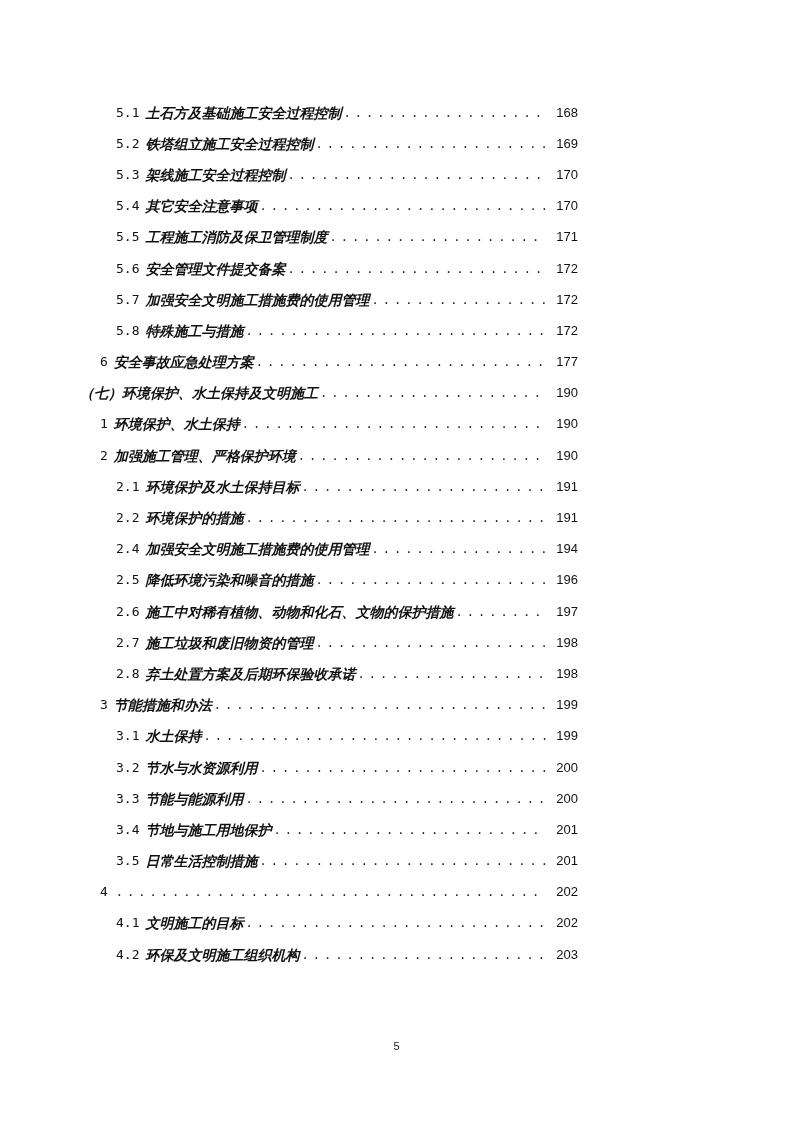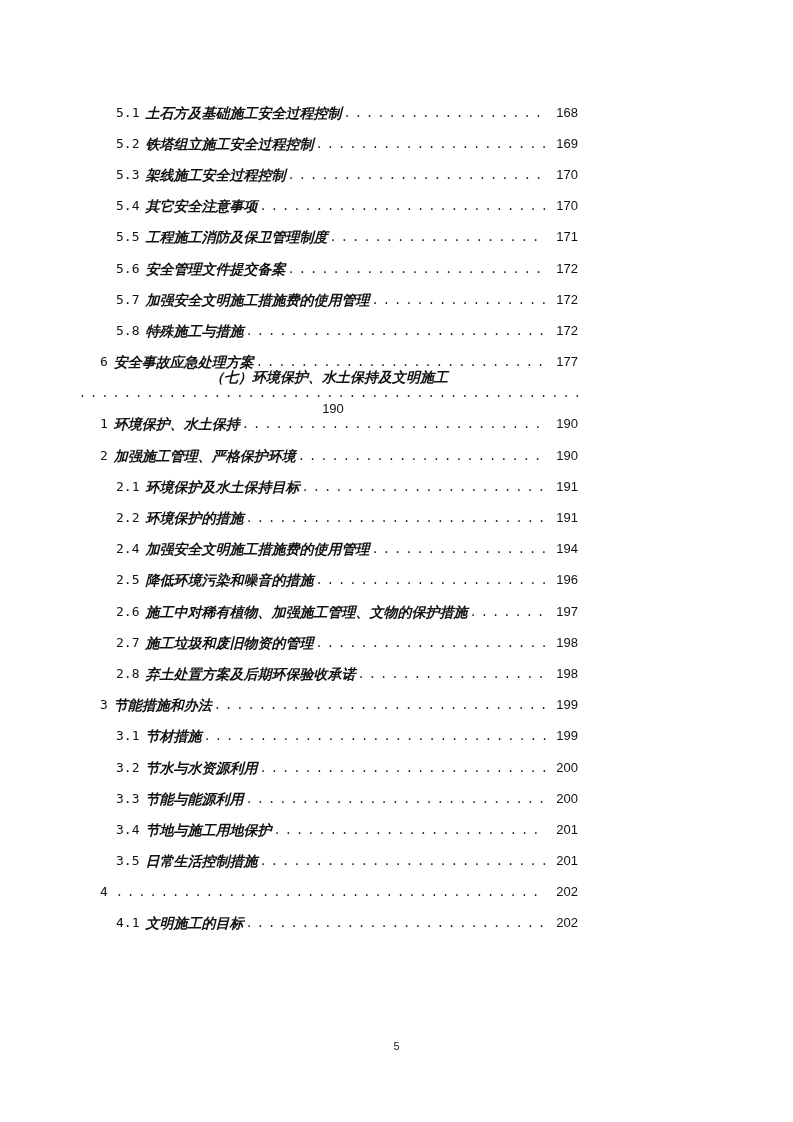--- a/index.html
+++ b/index.html
@@ -31,21 +31,21 @@
       cursor: pointer;
     }
     .toc-row .entry {
       position: absolute;
       right: 72px;
       display: flex;
       align-items: center;
       white-space: nowrap;
       overflow: hidden;
     }
-    .toc-row.lvl0 .entry { left: 80px; flex-direction: column; }
+    .toc-row.lvl0 .entry { left: 80px; }
     .toc-row.lvl1 .entry { left: 100px; }
     .toc-row.lvl2 .entry { left: 116px; }
     .num {
       font-family: "DejaVu Sans Mono", "Liberation Mono", monospace;
       font-size: 13px;
       margin-right: 6px;
       flex: 0 0 auto;
     }
     .title {
       font-weight: bold;
@@ -213,21 +213,21 @@
       <div class="entry">
         <span class="num">2.5</span>
         <span class="title">降低环境污染和噪音的措施</span>
         <span class="leader"></span>
         <span class="page">196</span>
       </div>
     </div>
   <div class="toc-row lvl2">
       <div class="entry">
         <span class="num">2.6</span>
-        <span class="title">施工中对稀有植物、加强施工管理、文物的保护措施</span>
+        <span class="title">施工中对稀有植物、动物和化石、文物的保护措施</span>
         <span class="leader"></span>
         <span class="page">197</span>
       </div>
     </div>
   <div class="toc-row lvl2">
       <div class="entry">
         <span class="num">2.7</span>
         <span class="title">施工垃圾和废旧物资的管理</span>
         <span class="leader"></span>
         <span class="page">198</span>
@@ -245,21 +245,21 @@
       <div class="entry">
         <span class="num">3</span>
         <span class="title">节能措施和办法</span>
         <span class="leader"></span>
         <span class="page">199</span>
       </div>
     </div>
   <div class="toc-row lvl2">
       <div class="entry">
         <span class="num">3.1</span>
-        <span class="title">节材措施</span>
+        <span class="title">水土保持</span>
         <span class="leader"></span>
         <span class="page">199</span>
       </div>
     </div>
   <div class="toc-row lvl2">
       <div class="entry">
         <span class="num">3.2</span>
         <span class="title">节水与水资源利用</span>
         <span class="leader"></span>
         <span class="page">200</span>
@@ -295,17 +295,25 @@
         <span class="leader"></span>
         <span class="page">202</span>
       </div>
     </div>
   <div class="toc-row lvl2">
       <div class="entry">
         <span class="num">4.1</span>
         <span class="title">文明施工的目标</span>
         <span class="leader"></span>
         <span class="page">202</span>
+      </div>
+    </div>
+  <div class="toc-row lvl2">
+      <div class="entry">
+        <span class="num">4.2</span>
+        <span class="title">环保及文明施工组织机构</span>
+        <span class="leader"></span>
+        <span class="page">203</span>
       </div>
     </div>
 </div>
 
 <div class="footer-page">5</div>
 
 </body></html>

